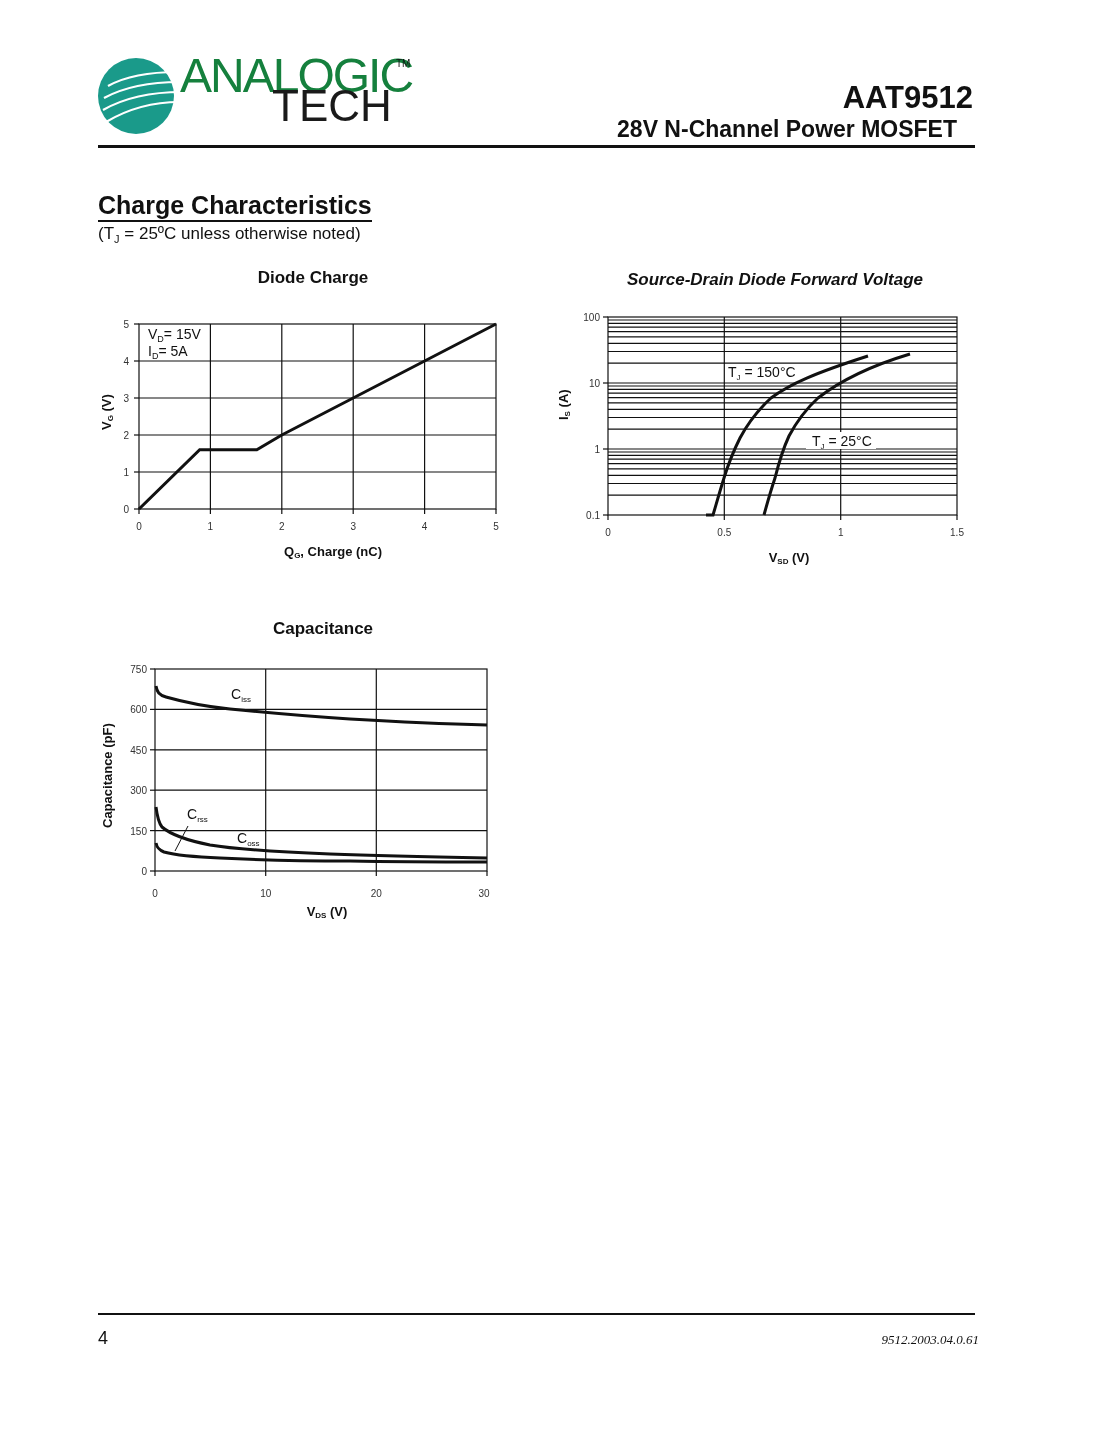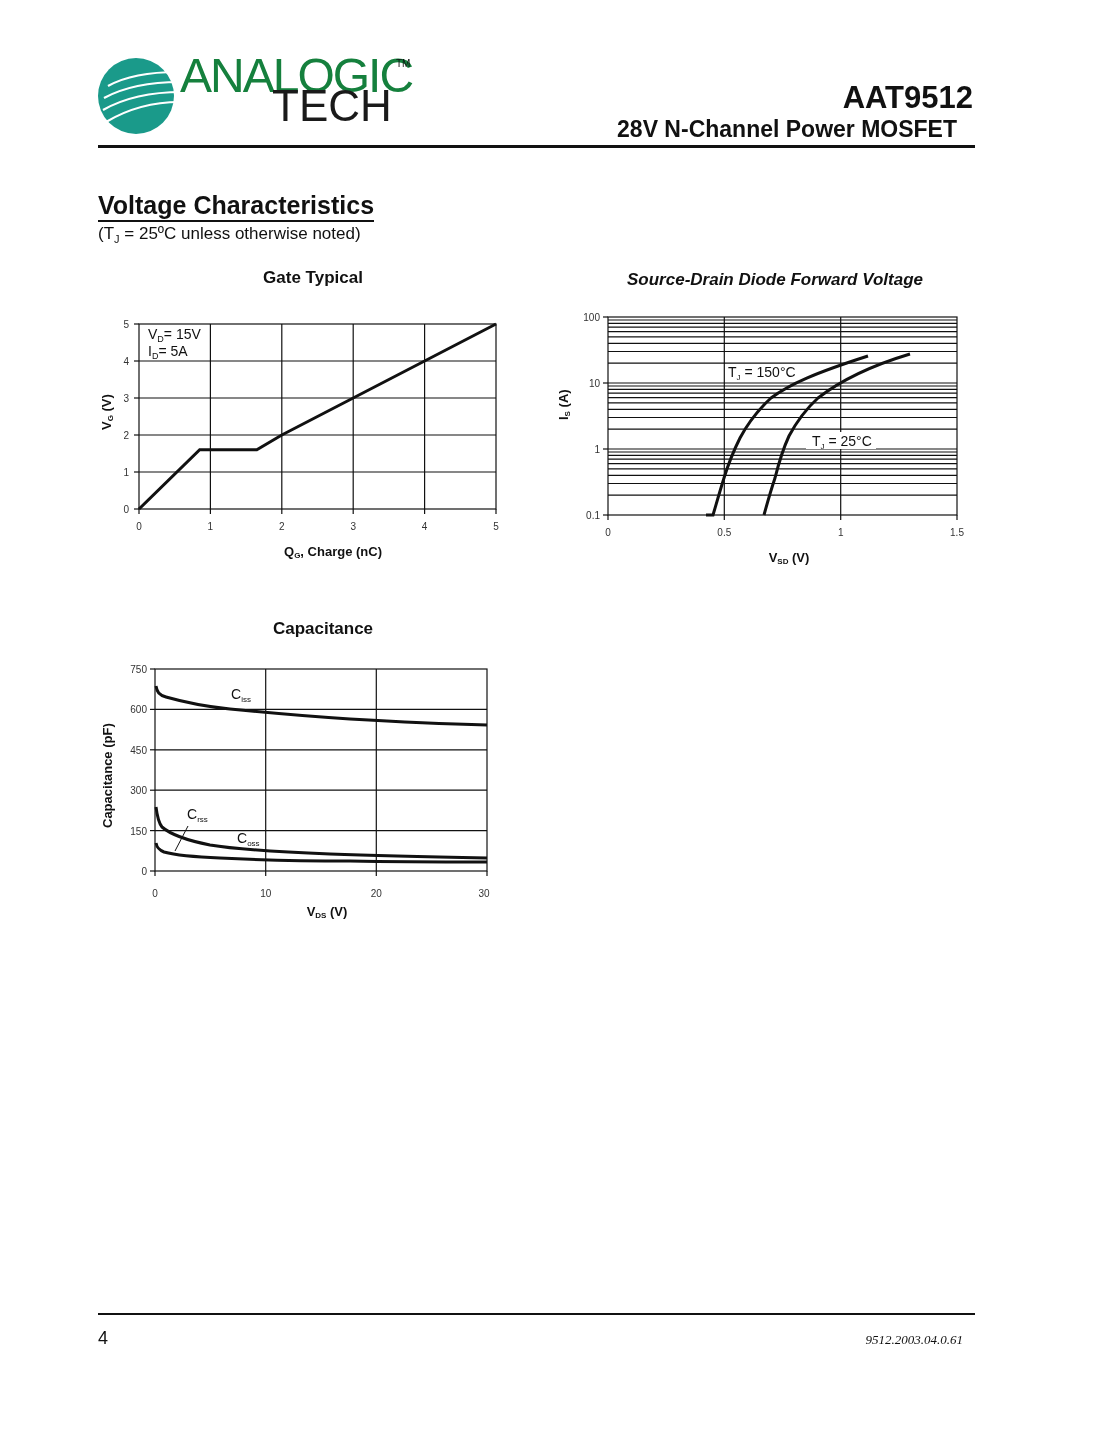--- a/index.html
+++ b/index.html
@@ -12,44 +12,44 @@
   .part { right: 132px; top: 80px; font-size: 31px; font-weight: bold; text-align: right; }
   .subtitle { right: 148px; top: 116px; font-size: 23px; font-weight: bold; text-align: right; }
   .hr-top { left: 98px; top: 145px; width: 877px; height: 3px; background: #111; }
   .sec-title { left: 98px; top: 191px; font-size: 25px; font-weight: bold; border-bottom: 2px solid #111; padding-bottom: 1px; line-height: 28px; }
   .sec-note { left: 98px; top: 224px; font-size: 17px; }
   .sec-note sub { font-size: 11px; }
   .chart-title { font-size: 17px; font-weight: bold; text-align: center; }
   svg text { font-family: "Liberation Sans", sans-serif; }
   .hr-bot { left: 98px; top: 1313px; width: 877px; height: 2px; background: #111; }
   .page-num { left: 98px; top: 1328px; font-size: 18px; }
-  .doc-code { right: 142px; top: 1332px; font-size: 13px; font-style: italic; font-family: "Liberation Serif", serif; }
+  .doc-code { right: 126px; top: 1332px; font-size: 13px; font-style: italic; font-family: "Liberation Serif", serif; }
 </style>
 </head>
 <body>
 
 <svg class="abs logo" width="90" height="80" viewBox="0 0 90 80" style="left:96px;top:56px;width:90px;height:80px;">
   <circle cx="40" cy="40" r="38" fill="#1a9a8a"></circle>
   <path d="M12 30 C30 20, 55 16, 82 16" stroke="#fff" stroke-width="2.2" fill="none"></path>
   <path d="M8 42 C30 30, 55 26, 84 26" stroke="#fff" stroke-width="2.2" fill="none"></path>
   <path d="M7 54 C28 42, 55 36, 86 36" stroke="#fff" stroke-width="2.2" fill="none"></path>
   <path d="M10 66 C30 54, 55 46, 84 46" stroke="#fff" stroke-width="2.2" fill="none"></path>
 </svg>
 <div class="abs logo-analogic">ANALOGIC</div>
 <div class="abs logo-tech">TECH</div>
 <div class="abs logo-tm">TM</div>
 
 <div class="abs part">AAT9512</div>
 <div class="abs subtitle">28V N-Channel Power MOSFET</div>
 <div class="abs hr-top"></div>
 
-<div class="abs sec-title">Voltage Characteristics</div>
+<div class="abs sec-title">Charge Characteristics</div>
 <div class="abs sec-note"><span>(T</span><sub>J</sub><span> = 25ºC unless otherwise noted)</span></div>
 
-<div class="abs chart-title" style="left:213px;top:268px;width:200px;">Gate Typical</div>
+<div class="abs chart-title" style="left:213px;top:268px;width:200px;">Diode Charge</div>
 <svg class="abs" style="left:90px;top:310px;" width="430" height="260" viewBox="90 310 430 260">
   <g stroke="#111" stroke-width="1.2" fill="none">
     <rect x="139" y="324" width="357" height="185"></rect>
     <line x1="210.4" y1="324" x2="210.4" y2="509"></line>
     <line x1="281.8" y1="324" x2="281.8" y2="509"></line>
     <line x1="353.2" y1="324" x2="353.2" y2="509"></line>
     <line x1="424.6" y1="324" x2="424.6" y2="509"></line>
     <line x1="139" y1="361" x2="496" y2="361"></line>
     <line x1="139" y1="398" x2="496" y2="398"></line>
     <line x1="139" y1="435" x2="496" y2="435"></line>

